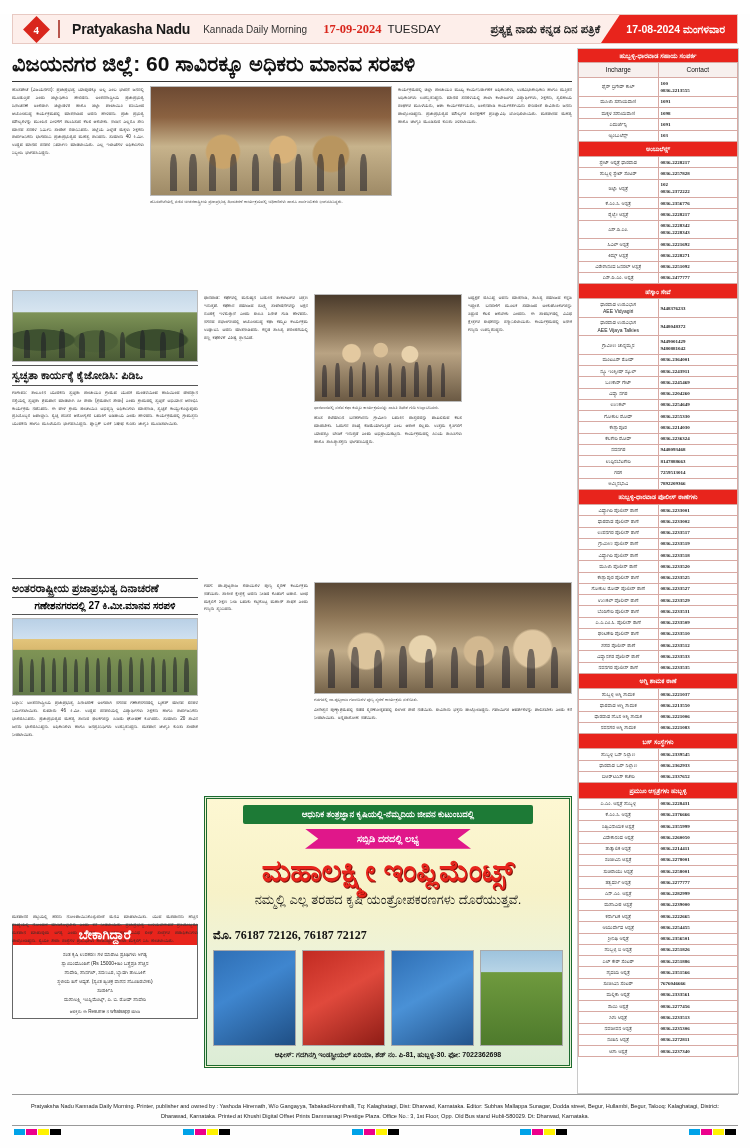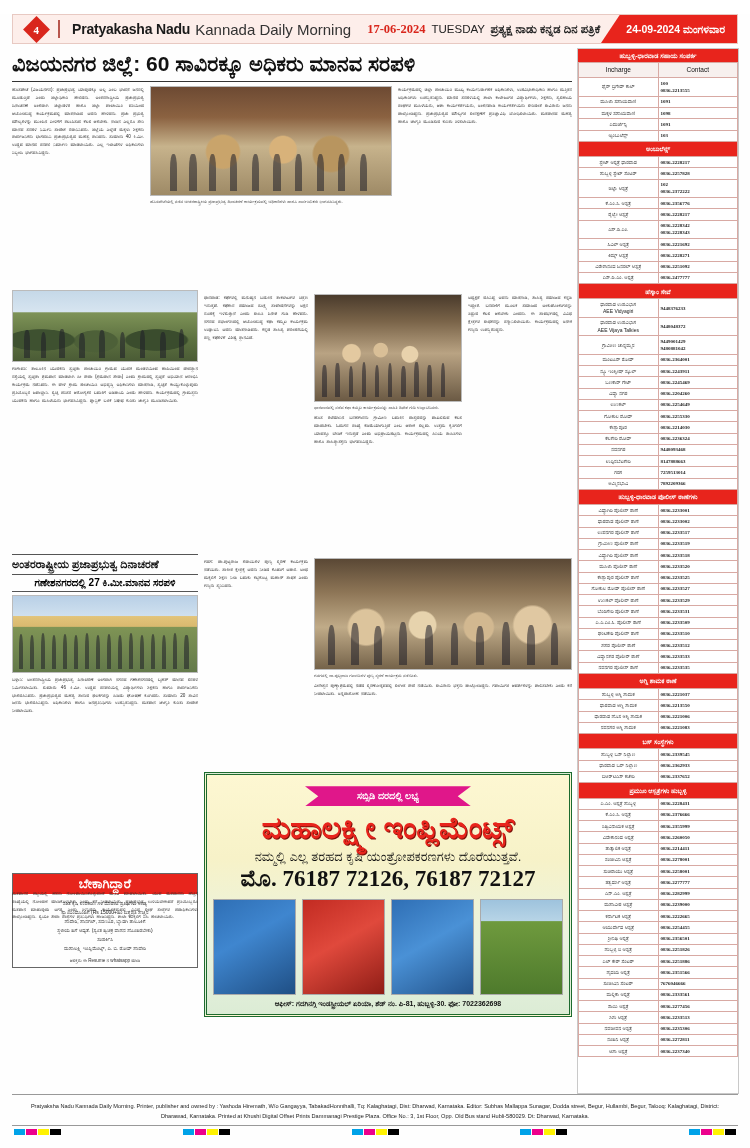--- a/index.html
+++ b/index.html
@@ -36,21 +36,21 @@
     display: flex; align-items: center; justify-content: center;
     flex: 0 0 auto;
   }
   .page-badge span {
     transform: rotate(-45deg);
     color: #fff; font-size: 11px; font-weight: bold;
     font-family: "Liberation Serif", serif;
   }
   .mh-div { width: 2px; height: 18px; background: #b8564d; margin: 0 12px; }
   .mh-title { font-size: 14px; font-weight: bold; color: #1a1a1a; letter-spacing: -.2px; }
-  .mh-sub { font-size: 15px; color: #333; margin-left: 5px; }
+  .mh-sub { font-size: 10px; color: #333; margin-left: 13px; }
   .mh-date { font-size: 12.5px; font-weight: bold; color: #d9261c; margin-left: 16px; font-family:"Liberation Serif",serif; }
   .mh-day { font-size: 11.5px; color: #222; margin-left: 6px; }
   .mh-kn { font-size: 11.5px; color: #222; margin-left: auto; font-weight: bold; }
   .mh-redtab {
     background: #e8241c; color: #fff;
     height: 30px; display: flex; align-items: center;
     padding: 0 12px 0 26px;
     font-size: 10.5px; font-weight: bold;
     clip-path: polygon(20px 0, 100% 0, 100% 100%, 0 100%);
     flex: 0 0 auto;
@@ -152,21 +152,21 @@
     font-size: 9.5px; font-weight: bold; padding: 4px 0;
     margin: 5px 92px 0 92px;
     clip-path: polygon(0 0, 100% 0, 92% 50%, 100% 100%, 0 100%, 8% 50%);
   }
   .ad-brand {
     text-align: center; font-size: 30px; font-weight: bold;
     color: #e8241c; margin-top: 7px; line-height: 1;
     text-shadow: 1px 1px 0 #7a1009;
   }
   .ad-tag { text-align:center; font-size: 13px; color:#111; margin-top: 6px; font-weight: 500; }
-  .ad-phone { text-align:center; font-size: 23px; font-weight: bold; color:#111; margin-top: 1px; font-family:"Liberation Serif",serif; }
+  .ad-phone { text-align:left; font-size: 12px; font-weight: bold; color:#111; margin-top: 20px; font-family:"Liberation Serif",serif; }
   .ad-tools { display:flex; gap: 6px; margin-top: 7px; height: 96px; }
   .ad-tools > div { flex:1; border:1px solid #aaa; }
   .ad-addr { text-align:center; font-size: 7px; margin-top: 5px; color:#111; font-weight:bold; }
 
   .ad-wanted { border: 1px solid #666; margin-top: 6px; }
   .ad-wanted-hd {
     background: #e8241c; color:#fff; text-align:center;
     font-size: 13px; font-weight:bold; padding: 2px 0;
   }
   .ad-wanted-body { font-size: 5px; text-align:center; line-height:1.8; padding: 5px 6px; color:#222; }
@@ -214,24 +214,24 @@
 
 <div class="page">
 
   <div class="masthead">
     <div class="page-badge">
       <span>4</span>
     </div>
     <div class="mh-div"></div>
     <div class="mh-title">Pratyakasha Nadu</div>
     <div class="mh-sub">Kannada Daily Morning</div>
-    <div class="mh-date">17-06-2024</div>
+    <div class="mh-date">17-09-2024</div>
     <div class="mh-day">TUESDAY</div>
     <div class="mh-kn">ಪ್ರತ್ಯಕ್ಷ ನಾಡು ಕನ್ನಡ ದಿನ ಪತ್ರಿಕೆ</div>
-    <div class="mh-redtab">24-09-2024 ಮಂಗಳವಾರ</div>
+    <div class="mh-redtab">17-08-2024 ಮಂಗಳವಾರ</div>
   </div>
 
   <div class="body-wrap">
 
     <div class="news-area">
 
       <div class="hl-main">ವಿಜಯನಗರ ಜಿಲ್ಲೆ: 60 ಸಾವಿರಕ್ಕೂ ಅಧಿಕರು ಮಾನವ ಸರಪಳಿ</div>
 
       <div class="cols" style="margin-top:4px; height:200px;">
         <div class="col" style="flex:0 0 132px;">
@@ -268,20 +268,21 @@
                 <i style="left:15%;height:38%"></i>
                 <i style="left:25%;height:42%"></i>
               <i style="left:36%;height:36%"></i>
                 <i style="left:47%;height:41%"></i>
                 <i style="left:58%;height:37%"></i>
               <i style="left:69%;height:40%"></i>
                 <i style="left:80%;height:38%"></i>
                 <i style="left:90%;height:42%"></i>
             </div>
           </div>
+          <div class="hl-sec2" style="margin-top:3px;">ಸ್ವಚ್ಛತಾ ಕಾರ್ಯಕ್ಕೆ ಕೈಜೋಡಿಸಿ: ಪಿಡಿಒ</div>
           <div class="cols" style="margin-top:3px;">
             <div class="col">
               <div class="ptxt" style="height:186px;">ಗಂಗಾವತಿ: ತಾಲೂಕಿನ ಯುವಕರು ಸ್ವಚ್ಛತಾ ಪಂಚಾಯಿತಿ ಗ್ರಾಮದ ಯುವಕ ಮಂಡಳಿಯಿಂದ ಹಾದಿಯಿಂದ ದೇವಸ್ಥಾನ ರಸ್ತೆಯಲ್ಲಿ ಸ್ವಚ್ಛತಾ ಶ್ರಮದಾನ ಮಾಡಲಾಗಿ ಹೀ ಸೇವಾ (ಶ್ರಮದಾನ ಸೇವಾ) ಎಂದು ಗ್ರಾಮದಲ್ಲಿ ಸ್ವಚ್ಛತೆ ಅಭಿಯಾನ ಆರಂಭಿಸಿ ಕಾರ್ಯಕ್ರಮ ನಡೆಸಿದರು. ಈ ವೇಳೆ ಗ್ರಾಮ ಪಂಚಾಯಿತಿ ಅಭಿವೃದ್ಧಿ ಅಧಿಕಾರಿಗಳು ಮಾತನಾಡಿ, ಸ್ವಚ್ಛತೆ ಕಾಯ್ದುಕೊಳ್ಳುವುದು ಪ್ರತಿಯೊಬ್ಬರ ಜವಾಬ್ದಾರಿ. ಸ್ವಚ್ಛ ಪರಿಸರ ಆರೋಗ್ಯಕರ ಬದುಕಿಗೆ ಅಡಿಪಾಯ ಎಂದು ಹೇಳಿದರು. ಕಾರ್ಯಕ್ರಮದಲ್ಲಿ ಗ್ರಾಮಸ್ಥರು ಯುವಕರು ಹಾಗೂ ಮಹಿಳೆಯರು ಭಾಗವಹಿಸಿದ್ದರು. ಪ್ಲಾಸ್ಟಿಕ್ ಬಳಕೆ ನಿಷೇಧ ಕುರಿತು ಜಾಗೃತಿ ಮೂಡಿಸಲಾಯಿತು.</div>
             </div>
           </div>
         </div>
 
         <div class="col" style="flex:1;">
           <div class="cols" style="margin-top:4px;">
             <div class="col" style="flex:0 0 104px;">
@@ -364,20 +365,21 @@
                     <i style="left:83%;height:36%"></i>
                   <i style="left:92%;height:38%"></i>
                 </div>
               </div>
               <div class="cap">ಗದಗದಲ್ಲಿ ಡಾ.ಪುಟ್ಟರಾಜ ಗವಾಯಿಗಳ ಪುಣ್ಯ ಸ್ಮರಣೆ ಕಾರ್ಯಕ್ರಮ ನಡೆಯಿತು.</div>
               <div class="ptxt" style="height:80px;margin-top:3px;">ವೀರೇಶ್ವರ ಪುಣ್ಯಾಶ್ರಮದಲ್ಲಿ ನಡೆದ ಸ್ಮರಣೋತ್ಸವದಲ್ಲಿ ಸಂಗೀತ ಸೇವೆ ನಡೆಯಿತು. ಸಾವಿರಾರು ಭಕ್ತರು ಪಾಲ್ಗೊಂಡಿದ್ದರು. ಗವಾಯಿಗಳ ಆದರ್ಶಗಳನ್ನು ಪಾಲಿಸಬೇಕು ಎಂದು ಕರೆ ನೀಡಲಾಯಿತು. ಅನ್ನದಾಸೋಹ ನಡೆಯಿತು.</div>
             </div>
           </div>
 
           <div class="ad-mahalakshmi">
+            <div class="ad-green-band">ಆಧುನಿಕ ತಂತ್ರಜ್ಞಾನ ಕೃಷಿಯಲ್ಲಿ-ನೆಮ್ಮದಿಯ ಜೀವನ ಕುಟುಂಬದಲ್ಲಿ</div>
             <div class="ad-ribbon">ಸಬ್ಸಿಡಿ ದರದಲ್ಲಿ ಲಭ್ಯ</div>
             <div class="ad-brand">ಮಹಾಲಕ್ಷ್ಮೀ ಇಂಪ್ಲಿಮೆಂಟ್ಸ್</div>
             <div class="ad-tag">ನಮ್ಮಲ್ಲಿ ಎಲ್ಲ ತರಹದ ಕೃಷಿ ಯಂತ್ರೋಪಕರಣಗಳು ದೊರೆಯುತ್ತವೆ.</div>
             <div class="ad-phone">ಮೊ. 76187 72126, 76187 72127</div>
             <div class="ad-tools">
               <div class="ph-tool1"></div>
               <div class="ph-tool2"></div>
               <div class="ph-tool3"></div>
               <div class="ph-field"></div>
             </div>

